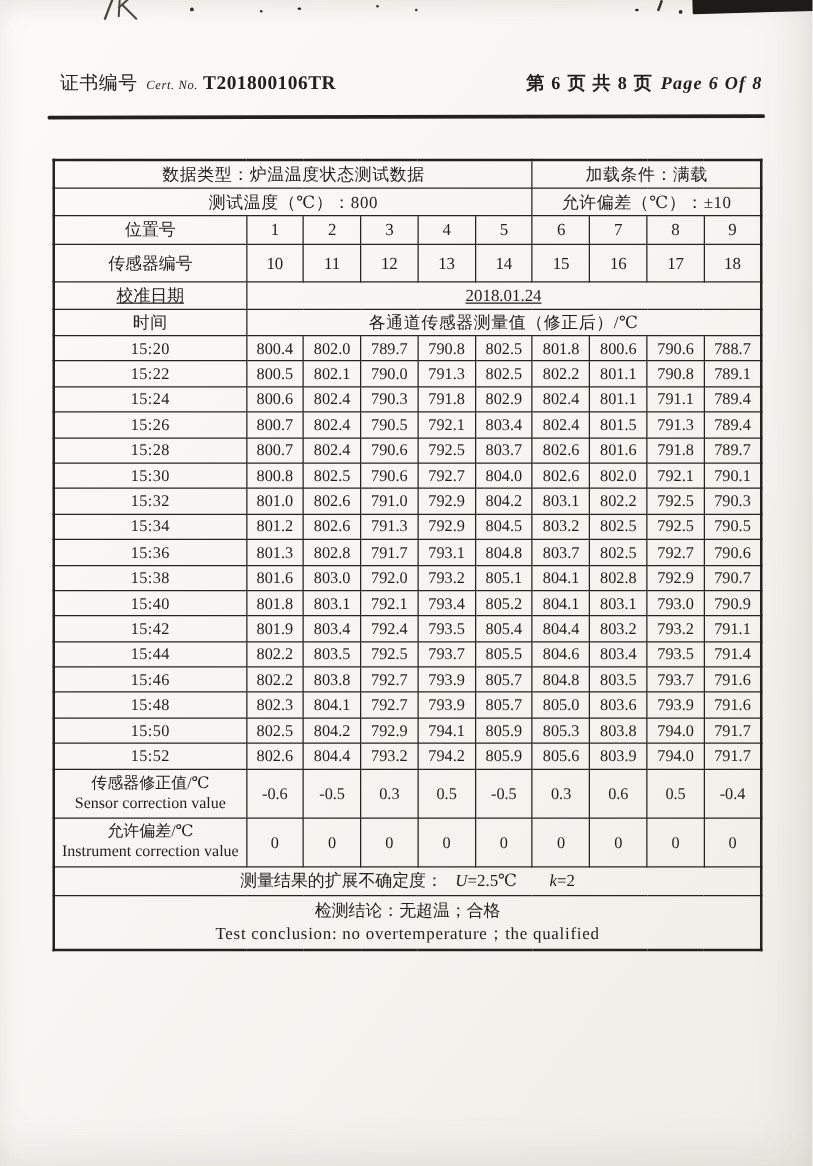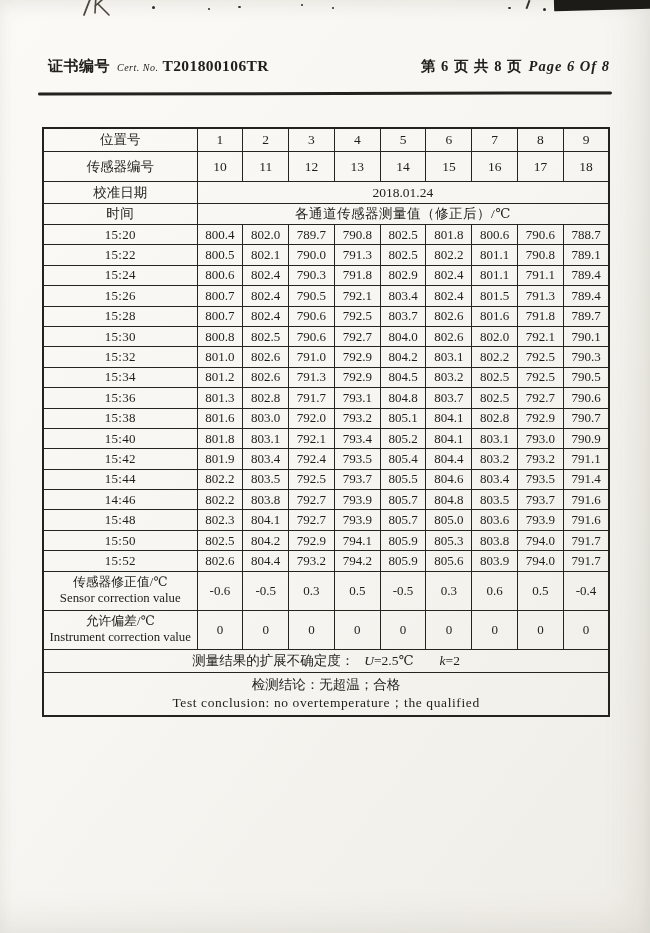--- a/index.html
+++ b/index.html
@@ -12,38 +12,38 @@
   .paper-shade{position:absolute;inset:0;pointer-events:none;
     box-shadow:inset -14px -10px 34px rgba(90,85,70,.10), inset 0 6px 14px rgba(120,110,90,.08);}
   
   .bar-tr{position:absolute;top:-3px;right:-4px;width:100px;height:13px;background:#1d1b18;transform:rotate(-1.6deg);border-radius:1px;}
   .speck{position:absolute;background:#2c2a26;border-radius:50%;}
   .slash{position:absolute;background:#33302a;}
   .pen-mark{position:absolute;left:80px;top:-5px;}
   
   .page-header{position:absolute;left:48px;top:57px;width:562px;display:flex;justify-content:space-between;align-items:baseline;}
   .h-left{font-size:15px;letter-spacing:.5px;white-space:nowrap;}
-  .h-left .cn{font-weight:bold;}
+  .h-left .cn{font-weight:normal;}
   .h-left .lat{font-style:italic;font-size:10px;margin:0 4px 0 7px;}
   .h-left .certno{font-weight:bold;font-size:15.5px;letter-spacing:.4px;margin-top:24px;}
   .h-right{font-size:14.5px;font-weight:bold;white-space:nowrap;letter-spacing:1px;}
   .h-right .en{font-style:italic;margin-left:6px;}
   .rule{position:absolute;left:38px;top:92px;width:574px;height:3px;background:#23221e;border-radius:2px;transform:rotate(-.12deg);}
   
   .tbl-wrap{position:absolute;left:42px;top:127px;}
   table{border-collapse:collapse;table-layout:fixed;width:566px;background:transparent;}
   td{border:1.7px solid #26241f;text-align:center;vertical-align:middle;padding:0;overflow:hidden;
      font-family:"Liberation Serif","DejaVu Serif",serif;color:#1f1e1a;}
   table{border:2.4px solid #23221e;}
   col.c-label{width:154px;}
   col.c-num{width:45.8px;}
   tr.meta td{height:21px;font-size:13.5px;letter-spacing:.5px;}
   tr.pos td{height:22px;font-size:13.5px;}
   tr.sensor td{height:29px;font-size:13.5px;margin-left:15px;}
-  tr.cal td{height:21px;font-size:13.5px;}
+  tr.cal td{height:21px;font-size:13.5px;text-decoration:underline;}
   tr.timehdr td{height:20px;font-size:13.5px;letter-spacing:.5px;}
   tr.data td{height:19.4px;font-size:13px;}
   tr.data td.time{letter-spacing:.3px;}
   tr.corr td{height:38px;font-size:13px;}
   tr.corr td.lbl2 div{line-height:1.25;font-size:12.8px;}
   tr.unc td{height:22px;font-size:13.5px;}
   tr.concl td{height:42px;font-size:13.5px;}
   tr.concl .l-en{letter-spacing:.6px;}
   .ital{font-style:italic;}
   .u-gap{display:inline-block;width:26px;}
@@ -86,20 +86,28 @@
         <col class="c-num">
         <col class="c-num">
         <col class="c-num">
     <col class="c-num">
         <col class="c-num">
         <col class="c-num">
         <col class="c-num">
         <col class="c-num">
   </colgroup>
   <tbody>
+    <tr class="meta">
+      <td colspan="6">数据类型：炉温温度状态测试数据</td>
+      <td colspan="4">加载条件：满载</td>
+    </tr>
+    <tr class="meta">
+      <td colspan="6">测试温度（℃）：800</td>
+      <td colspan="4">允许偏差（℃）：±10</td>
+    </tr>
     <tr class="pos">
       <td class="lbl">位置号</td>
     <td class="num">1</td>
           <td class="num">2</td>
           <td class="num">3</td>
           <td class="num">4</td>
           <td class="num">5</td>
           <td class="num">6</td>
           <td class="num">7</td>
           <td class="num">8</td>
@@ -277,21 +285,21 @@
           <td class="num">803.5</td>
           <td class="num">792.5</td>
           <td class="num">793.7</td>
           <td class="num">805.5</td>
           <td class="num">804.6</td>
           <td class="num">803.4</td>
           <td class="num">793.5</td>
           <td class="num">791.4</td>
         </tr>
         <tr class="data">
-          <td class="time">14:46</td>
+          <td class="time">15:46</td>
           <td class="num">802.2</td>
           <td class="num">803.8</td>
           <td class="num">792.7</td>
           <td class="num">793.9</td>
           <td class="num">805.7</td>
           <td class="num">804.8</td>
           <td class="num">803.5</td>
           <td class="num">793.7</td>
           <td class="num">791.6</td>
         </tr>

